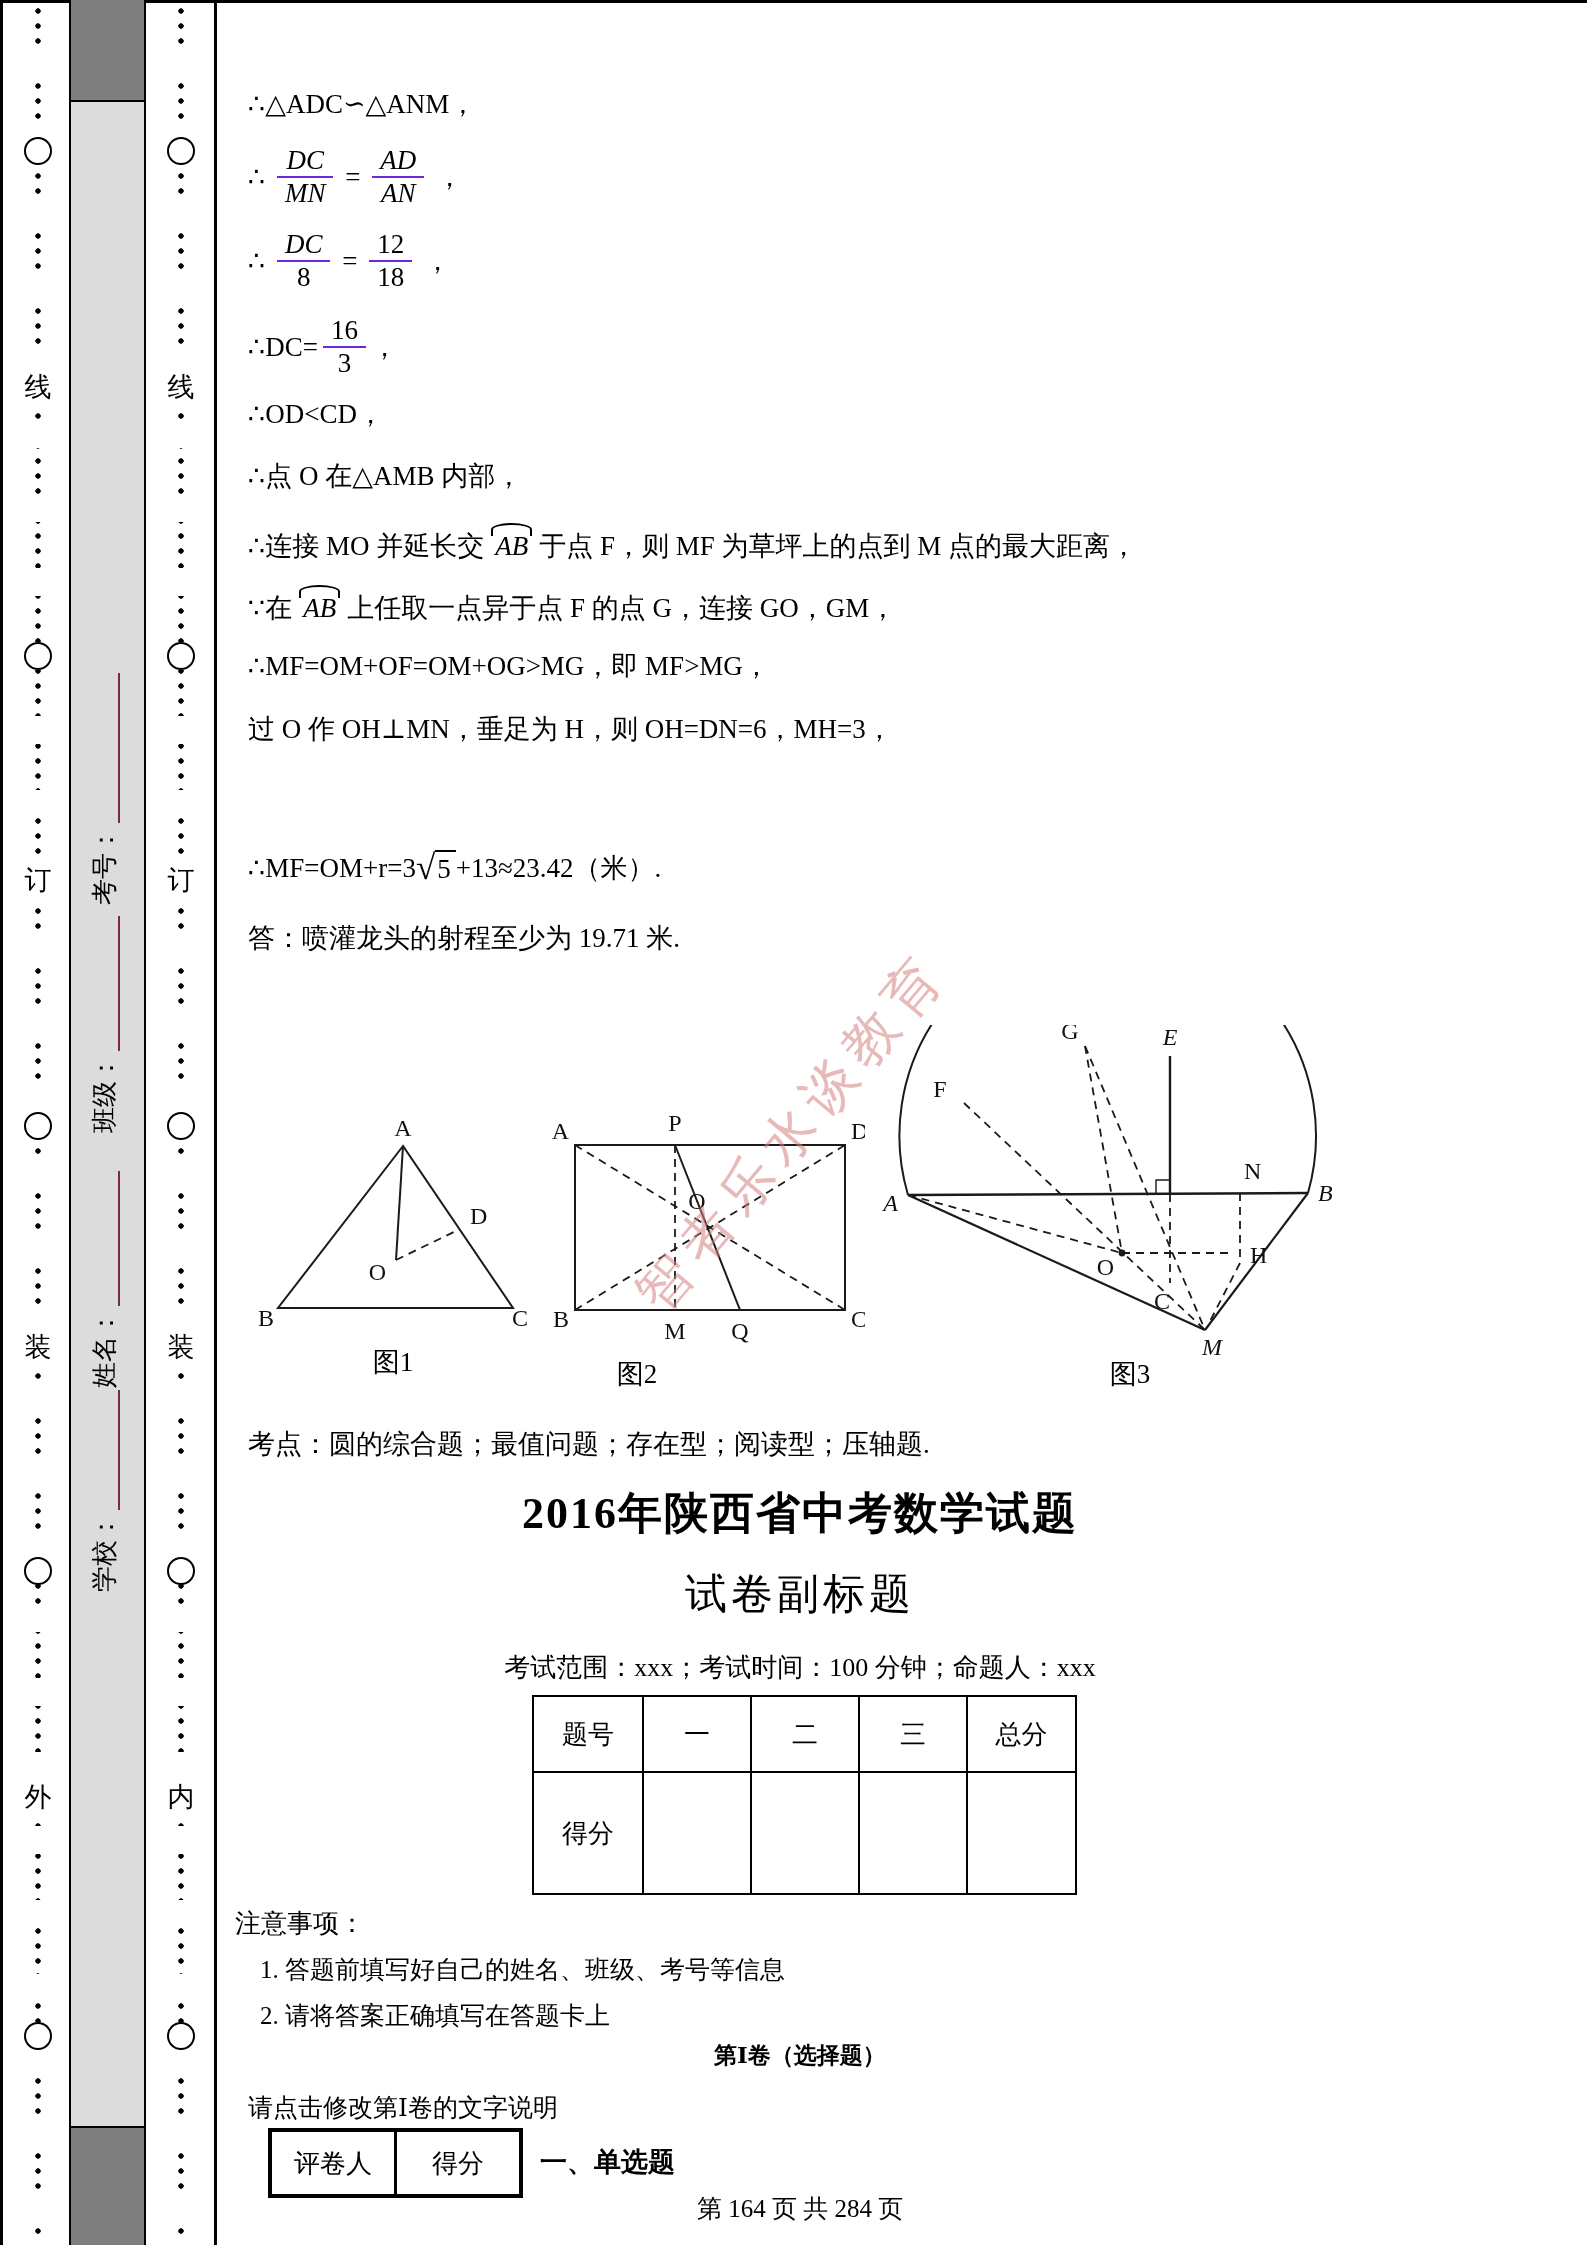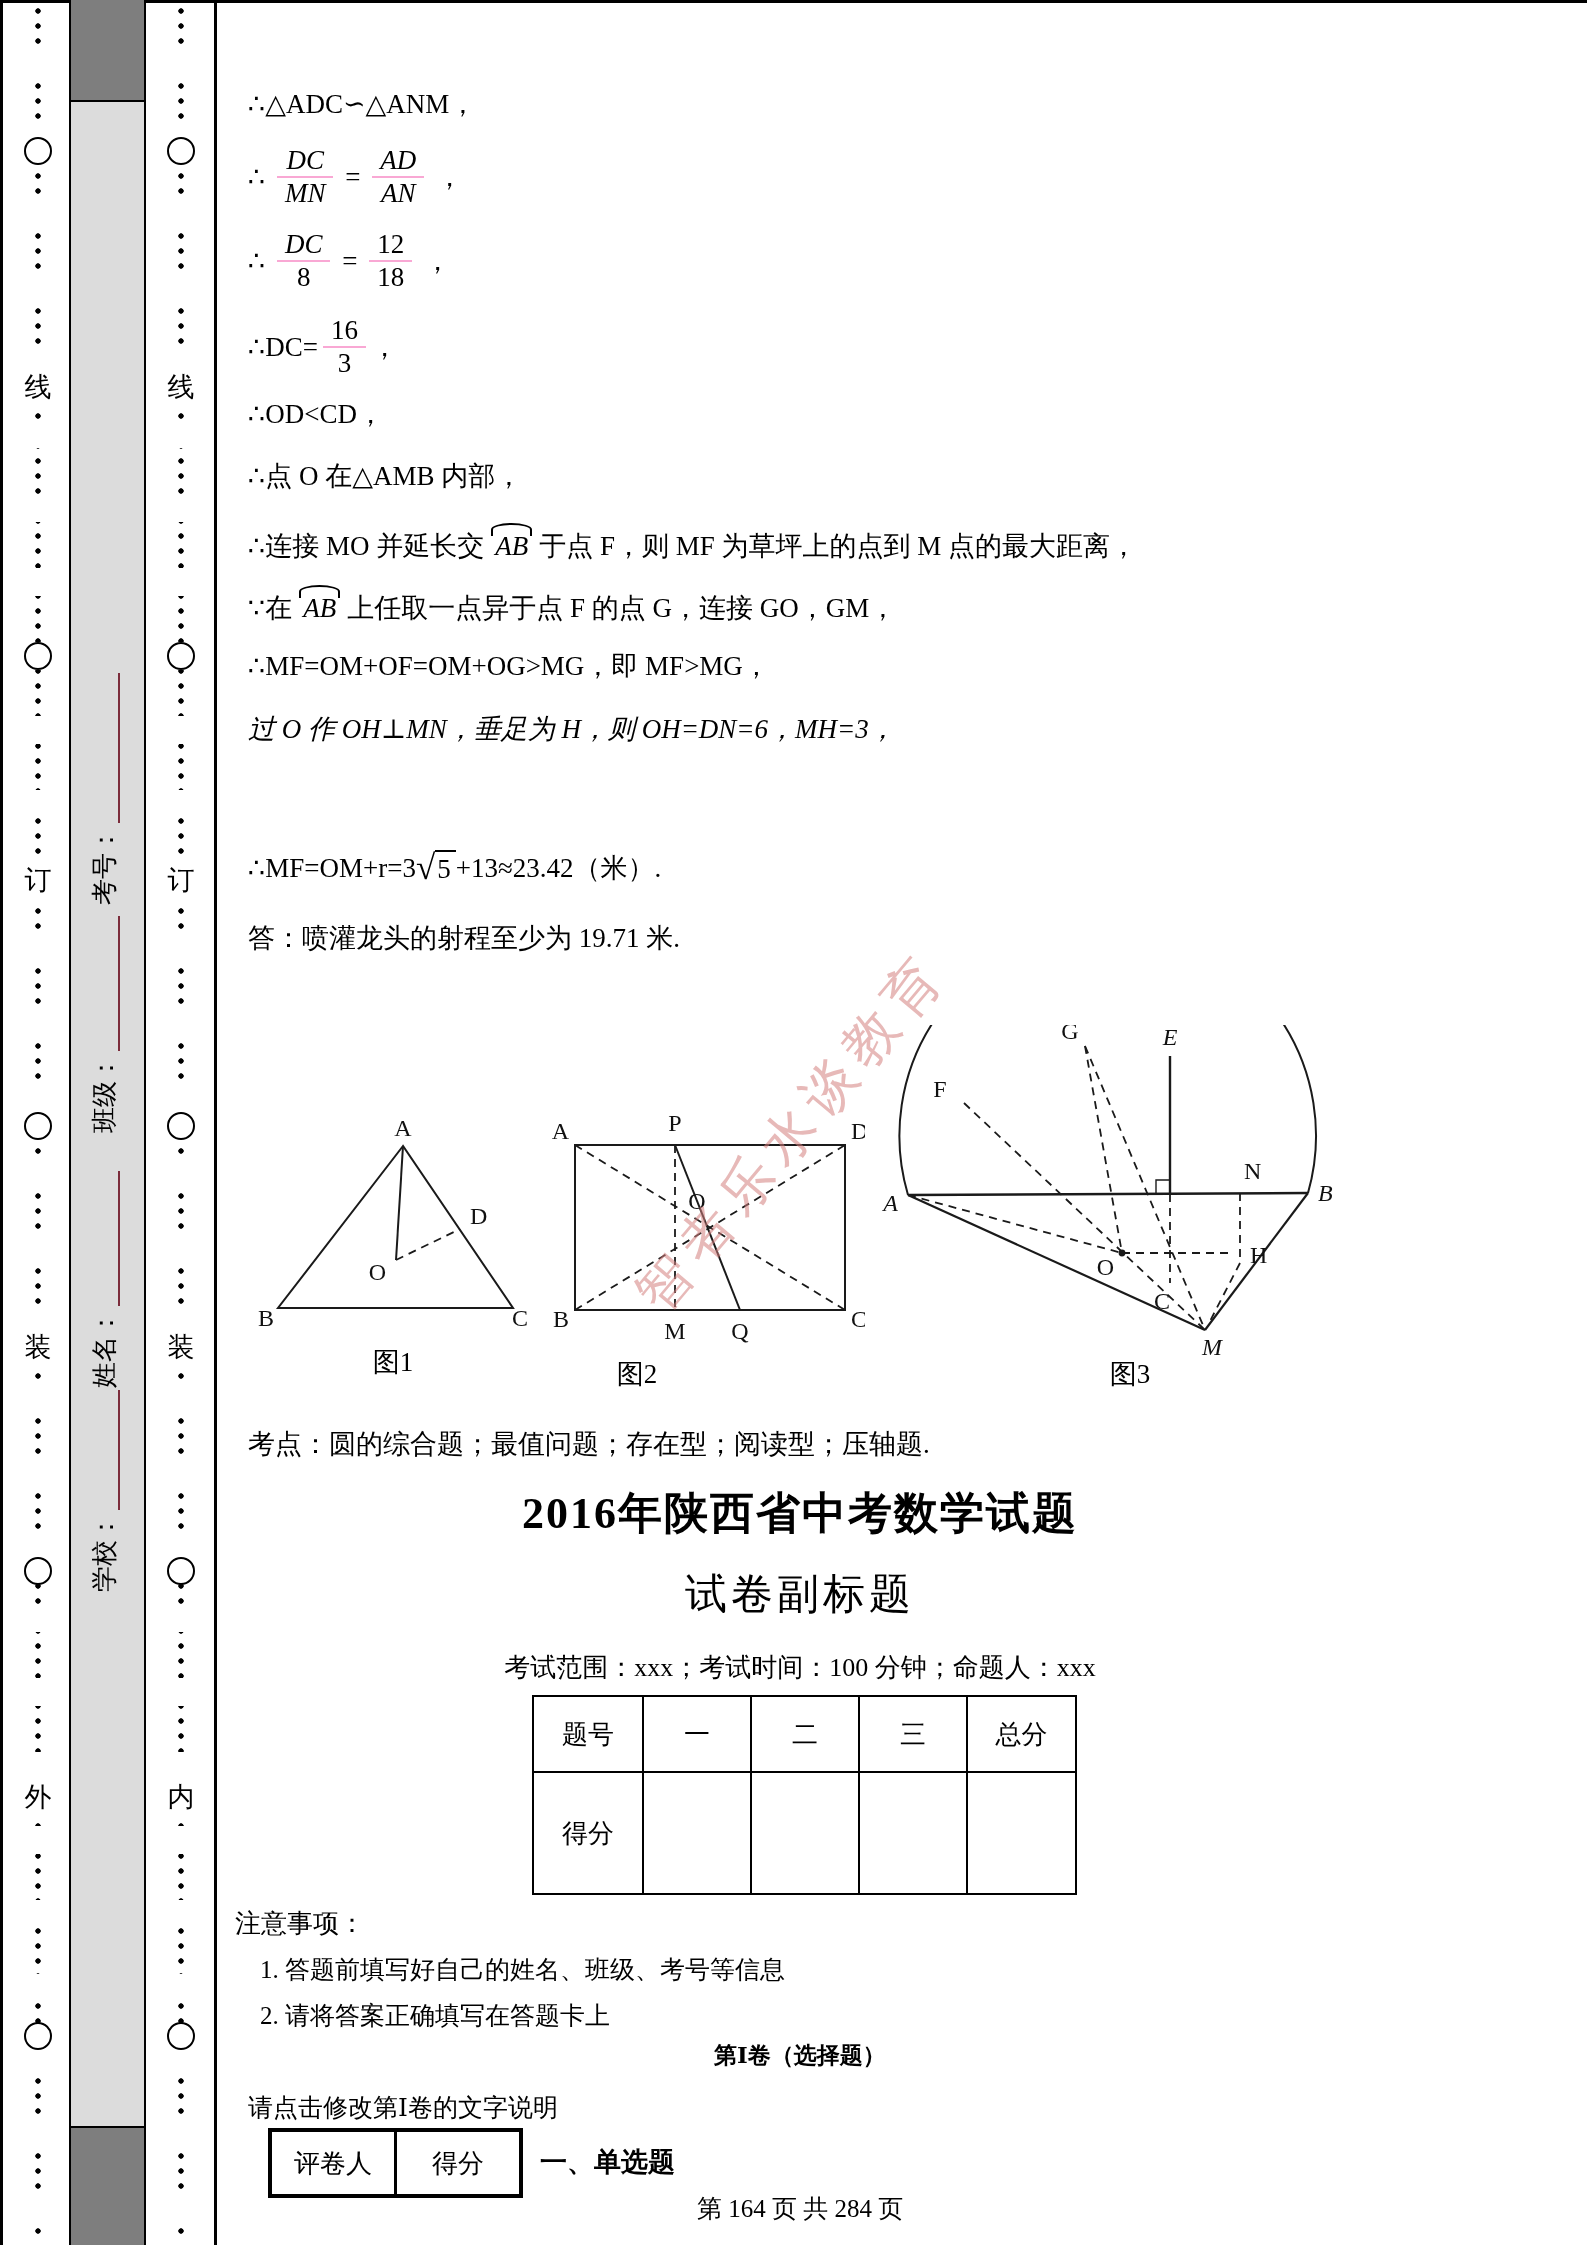--- a/index.html
+++ b/index.html
@@ -22,21 +22,21 @@
          border-left:2px solid #000;border-right:2px solid #000;}
   .strip-dark-top{left:0;top:0;width:73px;height:100px;background:#7e7e7e;border-bottom:2px solid #000;}
   .strip-dark-bot{left:0;top:2126px;width:73px;height:119px;background:#7e7e7e;border-top:2px solid #000;}
   .vfield{height:34px;transform:rotate(-90deg);transform-origin:0 0;white-space:nowrap;
           font-size:26px;line-height:34px;}
   .vblank{display:inline-block;height:24px;vertical-align:middle;border-bottom:2px solid #7b2c3b;margin-left:4px;}
   
   .pline{left:248px;font-size:27px;white-space:nowrap;line-height:1.25;}
   .it{font-style:italic;}
   .frac{display:inline-block;vertical-align:middle;text-align:center;line-height:1.15;margin:0 5px;position:relative;top:-3px;}
-  .frac .fn{display:block;padding:0 8px;border-bottom:2px solid #f9a8d4;}
+  .frac .fn{display:block;padding:0 8px;border-bottom:2px solid #6d28d9;}
   .frac .fd{display:block;padding:0 8px;}
   .sqrt{display:inline-block;vertical-align:middle;position:relative;top:-2px;white-space:nowrap;}
   .sqrt .rsign{font-size:1.3em;vertical-align:top;line-height:1;}
   .sqrt .rd{display:inline-block;border-top:2px solid #000;padding:1px 5px 0 2px;}
   .arcab{display:inline-block;position:relative;font-style:italic;padding:7px 4px 0;margin:0 7px;}
   .arcab::before{content:"";position:absolute;left:0;right:0;top:0;height:11px;
                  border:2px solid #000;border-bottom:none;border-radius:100% 100% 0 0;}
   
   .cblock{left:218px;width:1164px;text-align:center;white-space:nowrap;}
   .big-title{font-size:44px;font-weight:bold;letter-spacing:2px;}
@@ -132,21 +132,21 @@
 
   <div class="abs pline" style="top:523px;">
     <span>∴连接 MO 并延长交</span><span class="arcab">AB</span><span>于点 F，则 MF 为草坪上的点到 M 点的最大距离，</span>
   </div>
 
   <div class="abs pline" style="top:585px;">
     <span>∵在</span><span class="arcab">AB</span><span>上任取一点异于点 F 的点 G，连接 GO，GM，</span>
   </div>
 
   <div class="abs pline" style="top:650px;">∴MF=OM+OF=OM+OG&gt;MG，即 MF&gt;MG，</div>
-  <div class="abs pline" style="top:713px;font-style:italic;">过 O 作 OH⊥MN，垂足为 H，则 OH=DN=6，MH=3，</div>
+  <div class="abs pline" style="top:713px;">过 O 作 OH⊥MN，垂足为 H，则 OH=DN=6，MH=3，</div>
 
 
   <div class="abs pline" style="top:852px;">
     <span>∴MF=OM+r=3</span><span class="sqrt"><span class="rsign">√</span><span class="rd">5</span></span><span>+13≈23.42（米）.</span>
   </div>
 
   <div class="abs pline" style="top:922px;">答：喷灌龙头的射程至少为 19.71 米.</div>
 
   <svg class="abs" style="left:248px;top:1108px;" width="290" height="228" viewBox="0 0 290 228">
     <polygon points="155,38 30,200 265,200" fill="none" stroke="#1a1a1a" stroke-width="2"></polygon>

